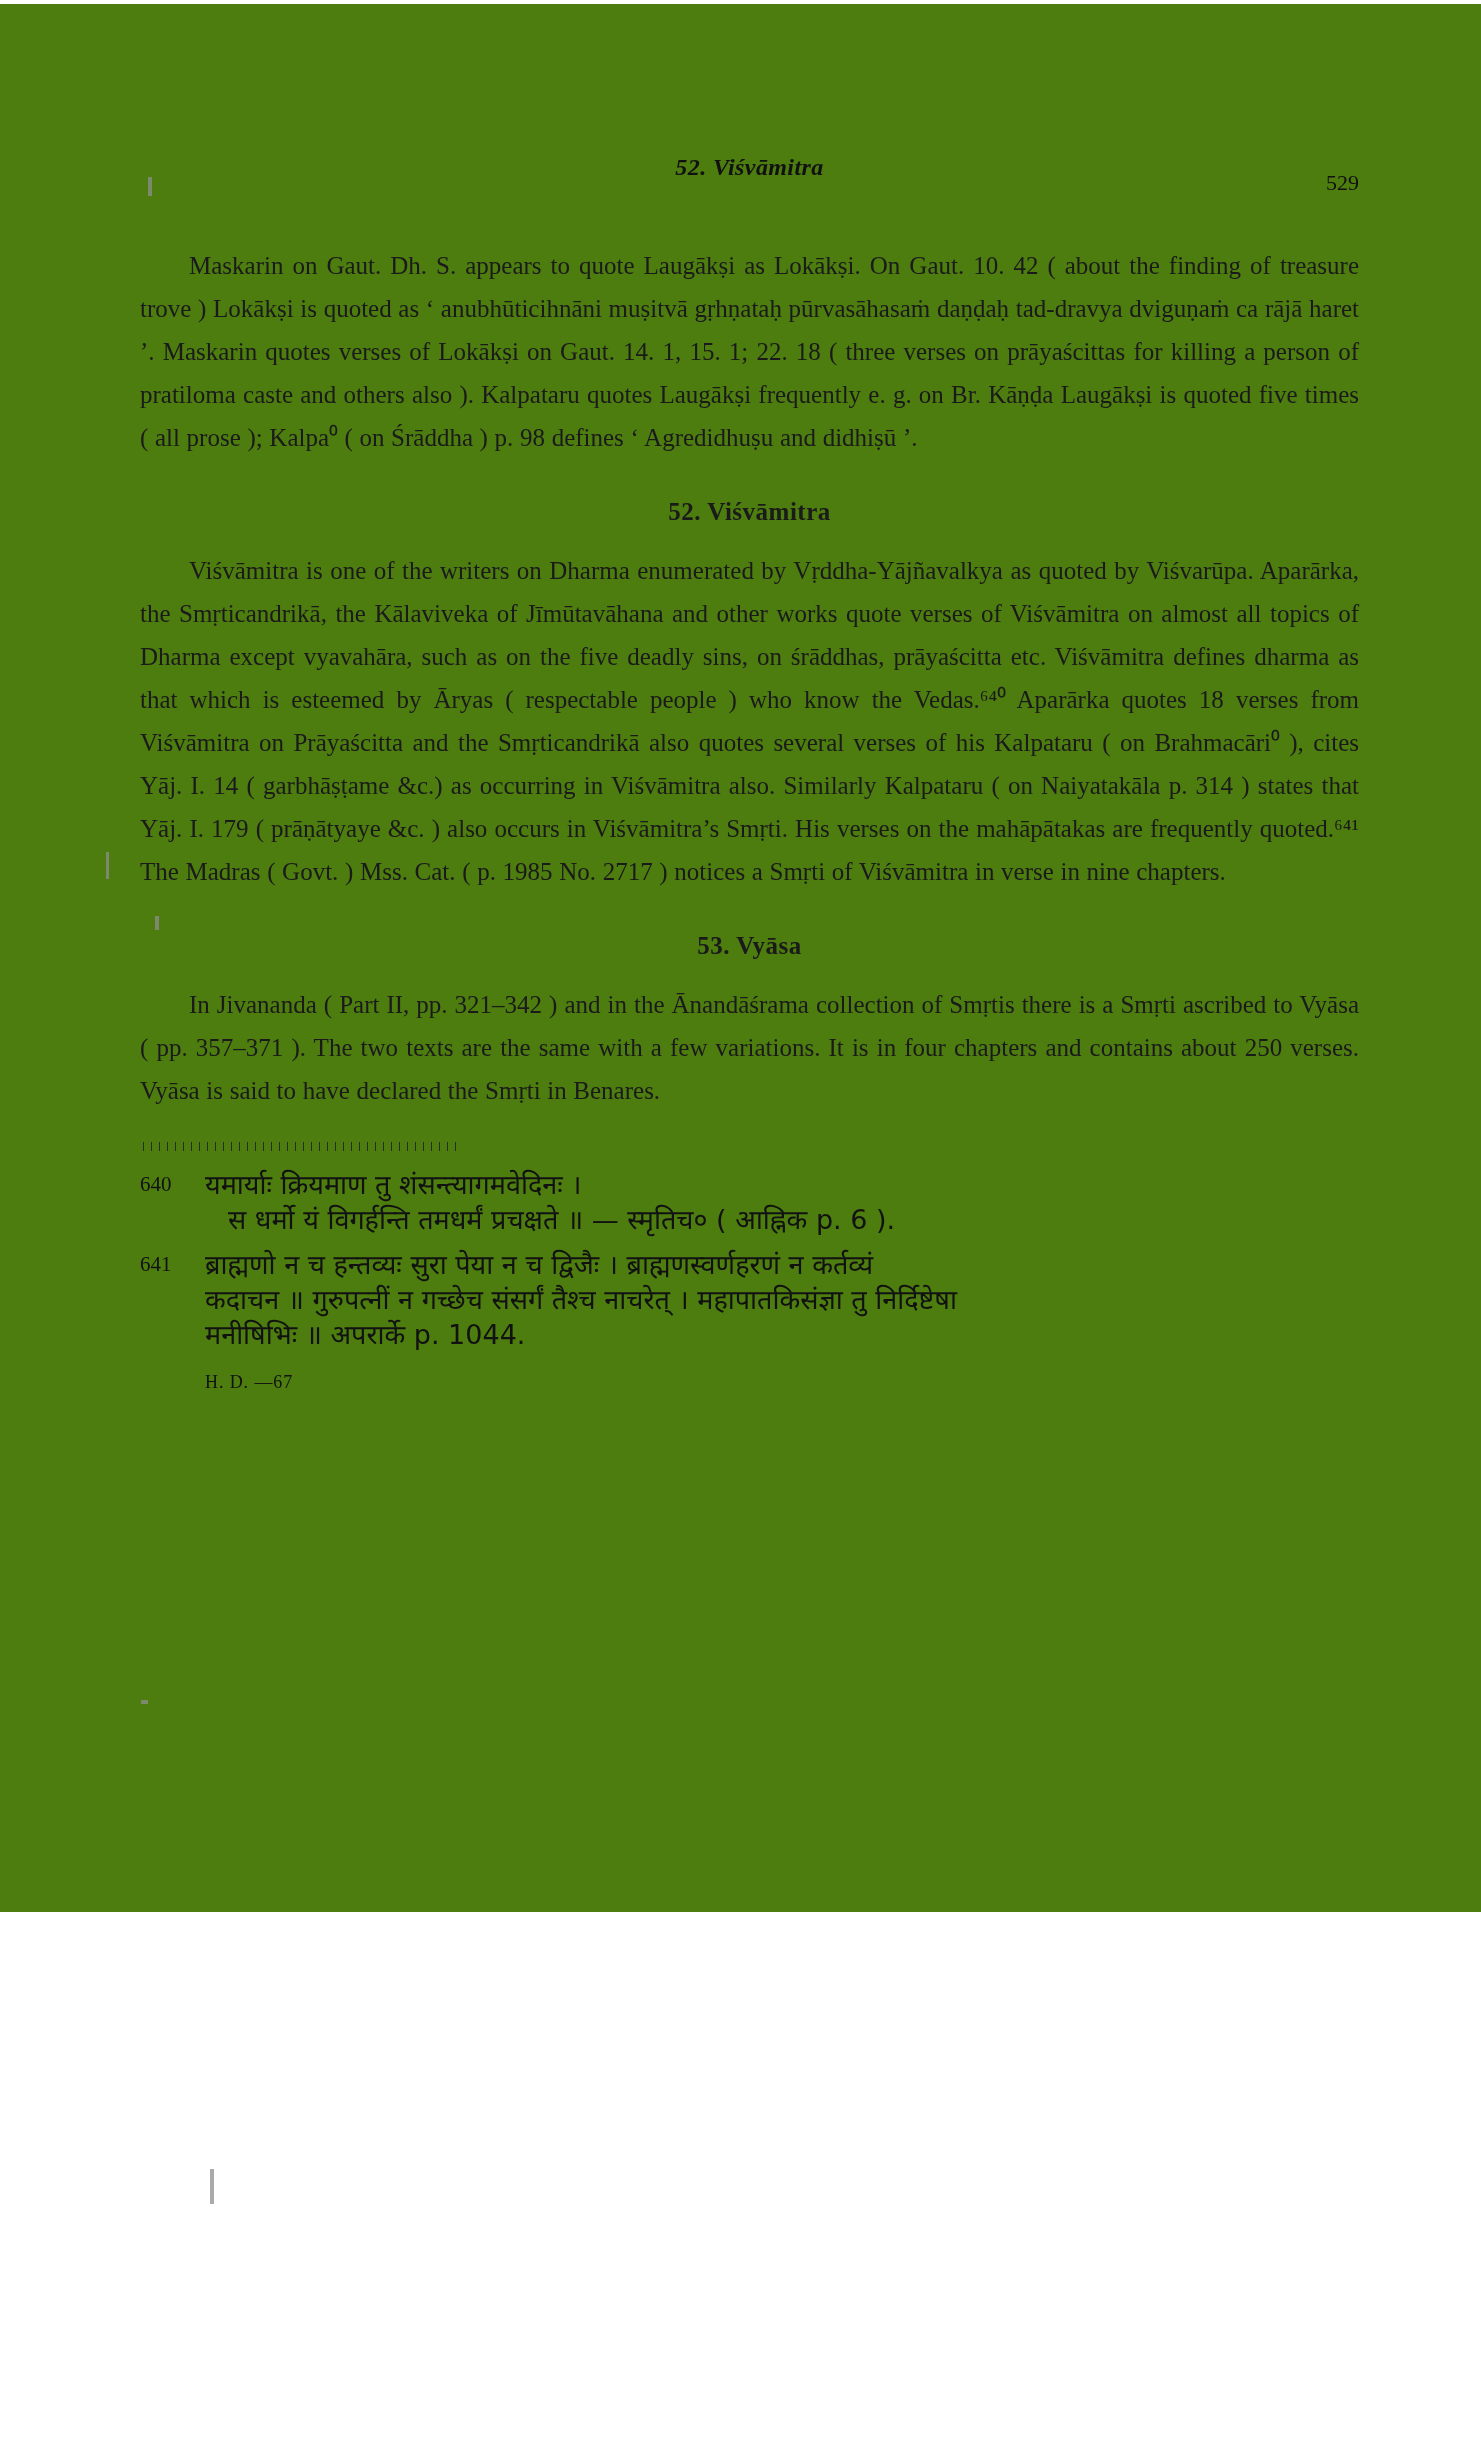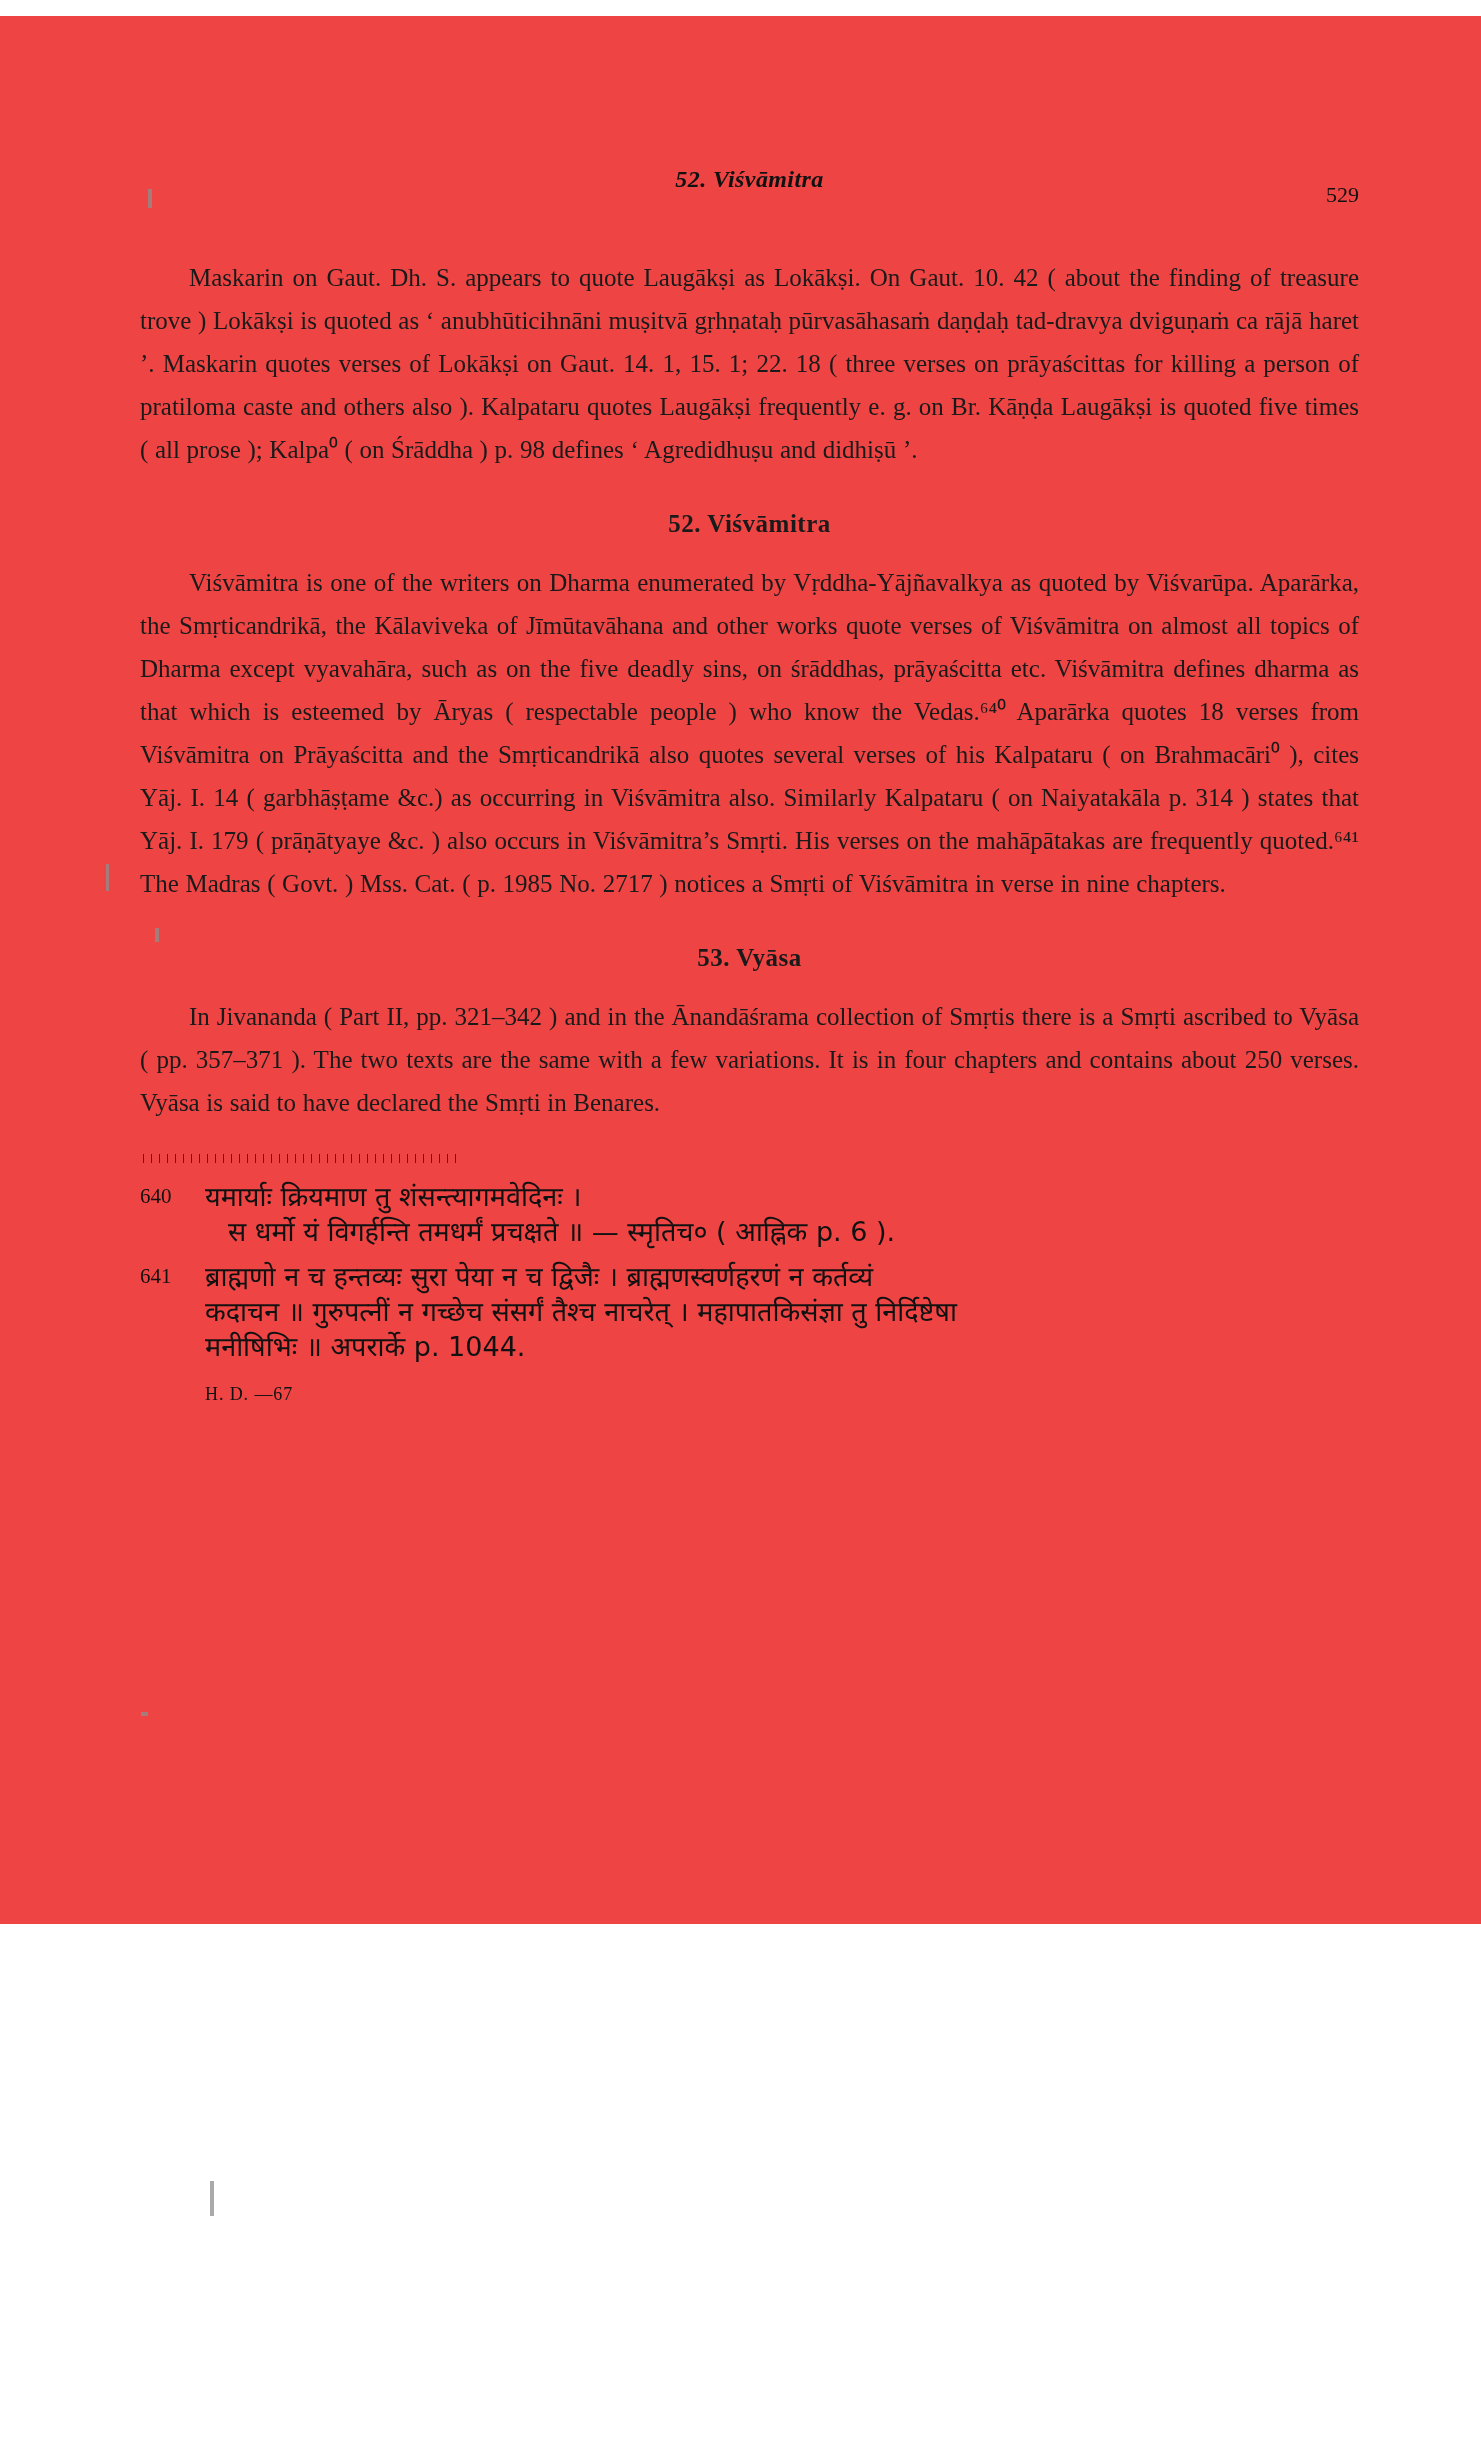--- a/index.html
+++ b/index.html
@@ -11,24 +11,24 @@
     width: 1482px;
     height: 2462px;
     font-family: "Liberation Serif", serif;
     color: #1a1a1a;
     position: relative;
     overflow: hidden;
   }
   .page {
     position: absolute;
     left: 0;
-    top: 16px;
+    top: 4px;
     width: 1482px;
     height: 1908px;
-    background: #ef4444;
+    background: #4d7c0f;
   }
   .content {
     position: absolute;
     left: 140px;
     top: 150px;
     width: 1219px;
   }
   .running-head {
     display: flex;
     align-items: baseline;

